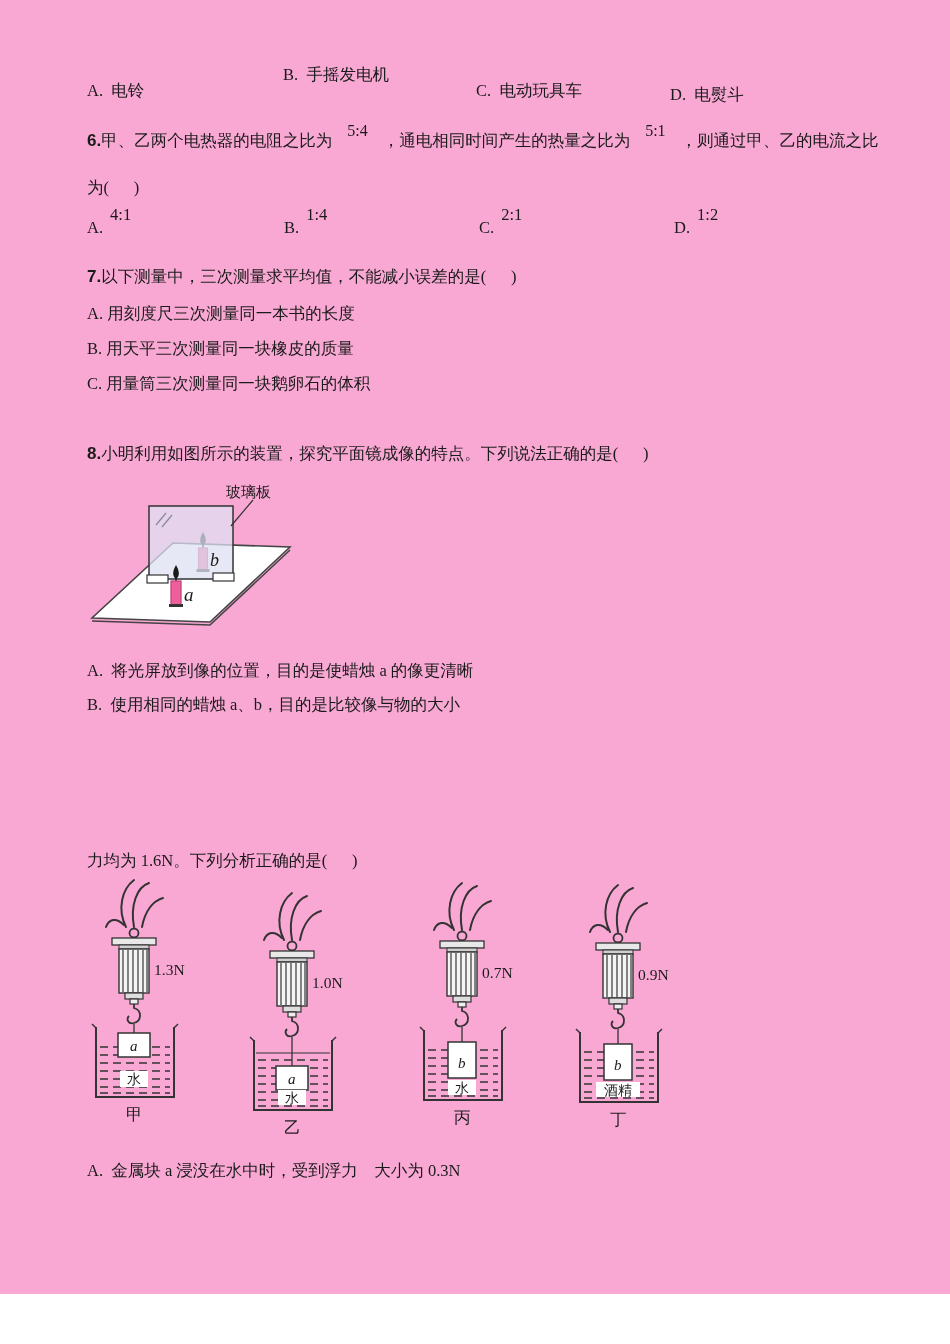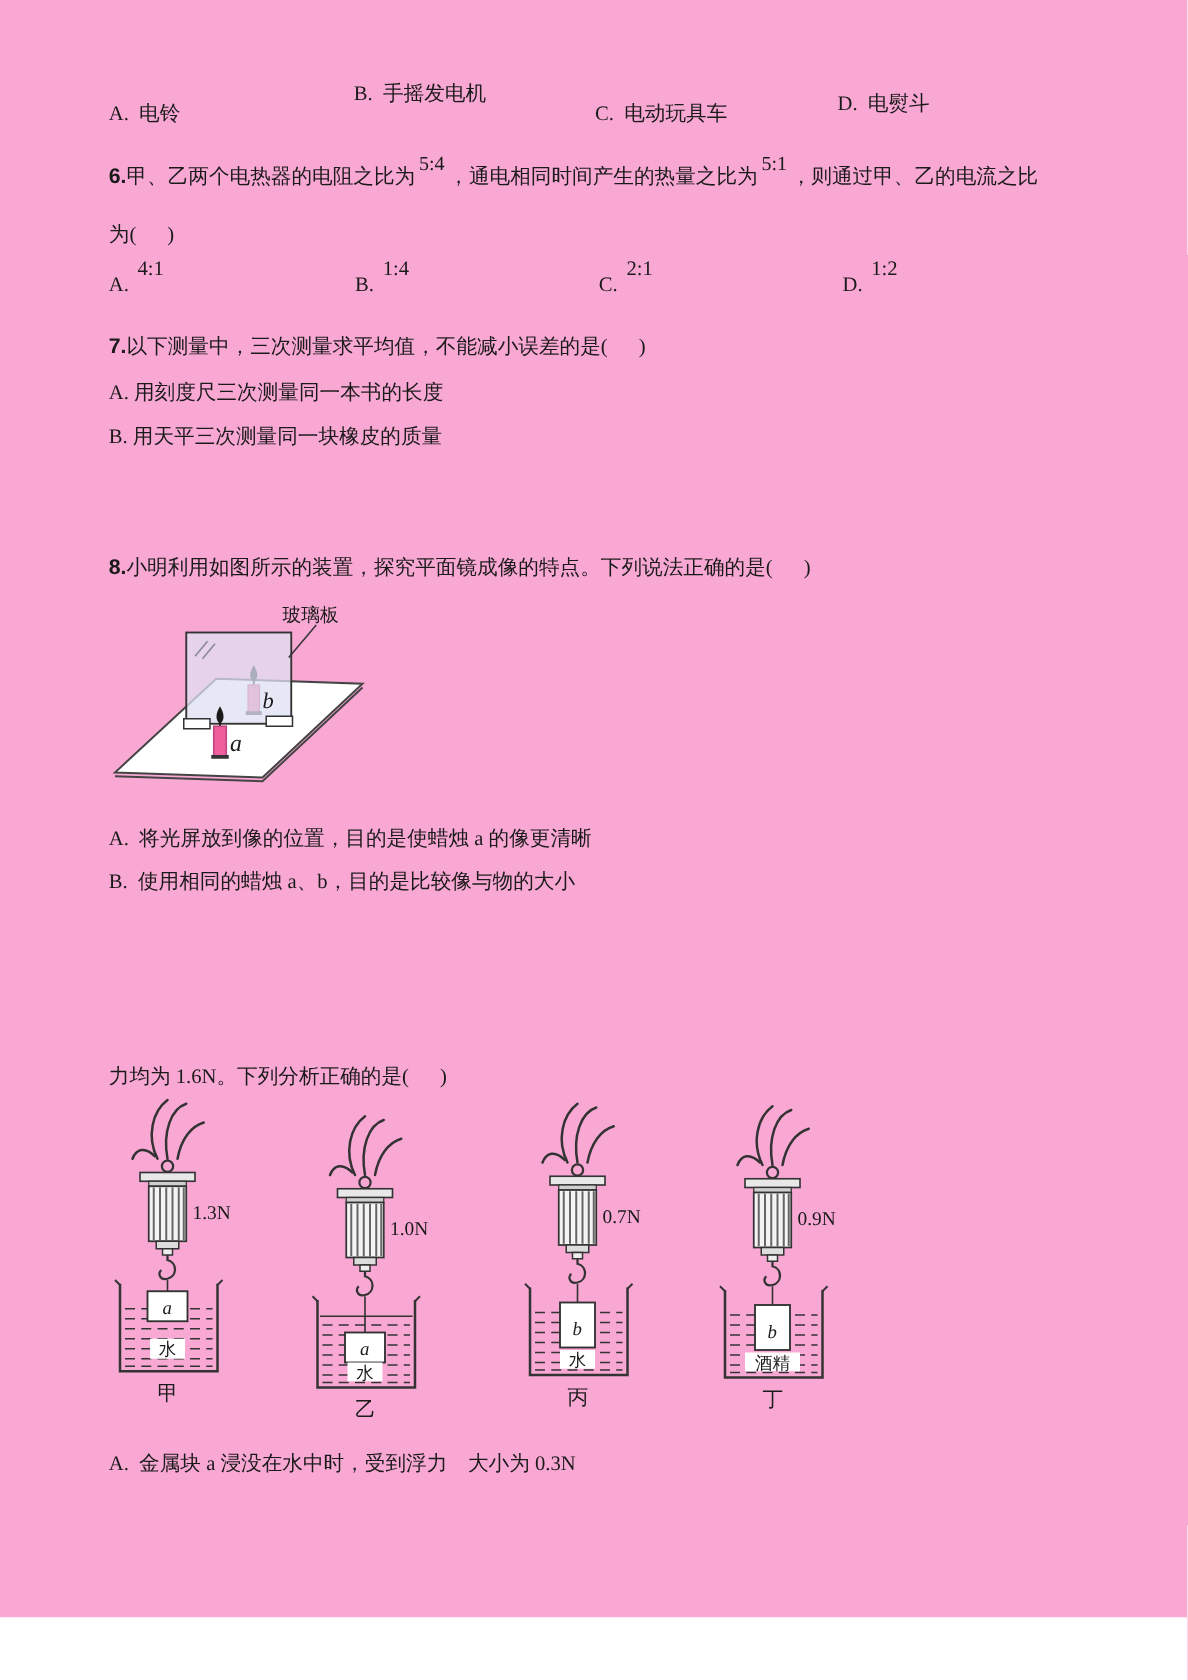--- a/index.html
+++ b/index.html
@@ -1,46 +1,47 @@
 <!DOCTYPE html>
 <html><head>
 <meta charset="utf-8">
 <style>
   html,body{margin:0;padding:0;background:#ffffff;}
   .page{position:relative;width:950px;height:1294px;background:#f9a8d4;overflow:hidden;
         font-family:"Liberation Serif","DejaVu Serif",serif;color:#1a1a1a;}
   .line{position:absolute;font-size:16.5px;line-height:22px;white-space:pre;}
   .qnum{font-family:"Liberation Sans","DejaVu Sans",sans-serif;font-weight:600;font-size:17px;}
-  .sup{position:relative;top:-10px;margin:0 3px;font-size:16px;}
+  .sup{position:relative;top:-10px;margin:0 15px;font-size:16px;}
   .opt{position:absolute;font-size:16.5px;white-space:pre;}
   .optval{position:relative;top:-13px;margin-left:7px;font-size:16.5px;margin-top:31px;}
   svg text{font-family:"Liberation Serif","DejaVu Serif",serif;fill:#1a1a1a;}
   .figure{position:absolute;}
 </style>
 </head>
 <body>
 
 <div class="page">
 
   <div class="opt" style="left:87px;top:80px"><span>A.</span>  <span>电铃</span></div>
   <div class="opt" style="left:283px;top:64px"><span>B.</span>  <span>手摇发电机</span></div>
   <div class="opt" style="left:476px;top:80px"><span>C.</span>  <span>电动玩具车</span></div>
-  <div class="opt" style="left:670px;top:72px"><span>D.</span>  <span>电熨斗</span></div>
+  <div class="opt" style="left:670px;top:84px"><span>D.</span>  <span>电熨斗</span></div>
 
   <div class="line" style="left:87px;top:130px"><span class="qnum">6.</span><span>甲、乙两个电热器的电阻之比为</span><span class="sup">5:4</span><span>，通电相同时间产生的热量之比为</span><span class="sup">5:1</span><span>，则通过甲、乙的电流之比</span></div>
   <div class="line" style="left:87px;top:177px">为(      )</div>
 
   <div class="opt" style="left:87px;top:218px"><span>A.</span><span class="optval">4:1</span></div>
   <div class="opt" style="left:284px;top:218px"><span>B.</span><span class="optval">1:4</span></div>
   <div class="opt" style="left:479px;top:218px"><span>C.</span><span class="optval">2:1</span></div>
   <div class="opt" style="left:674px;top:218px"><span>D.</span><span class="optval">1:2</span></div>
 
   <div class="line" style="left:87px;top:266px"><span class="qnum">7.</span><span>以下测量中，三次测量求平均值，不能减小误差的是(      )</span></div>
   <div class="line" style="left:87px;top:303px">A. 用刻度尺三次测量同一本书的长度</div>
   <div class="line" style="left:87px;top:338px">B. 用天平三次测量同一块橡皮的质量</div>
+  <div class="line" style="left:87px;top:373px">C. 用量筒三次测量同一块鹅卵石的体积</div>
 
   <div class="line" style="left:87px;top:443px"><span class="qnum">8.</span><span>小明利用如图所示的装置，探究平面镜成像的特点。下列说法正确的是(      )</span></div>
 
   <svg class="figure" style="left:85px;top:470px" width="235" height="172" viewBox="0 0 235 172">
 
     <polygon points="7,148 125,152 205,77 88,73" fill="#ffffff" stroke="#444" stroke-width="1.6"></polygon>
     <polyline points="7,151 125,155 205,80" fill="none" stroke="#444" stroke-width="1.6"></polyline>
 
     <g>
       <path d="M118,62 C114.5,68 114,72.5 118,75.5 C122,72.5 121.5,68 118,62 Z" fill="#1a1a1a"></path>

